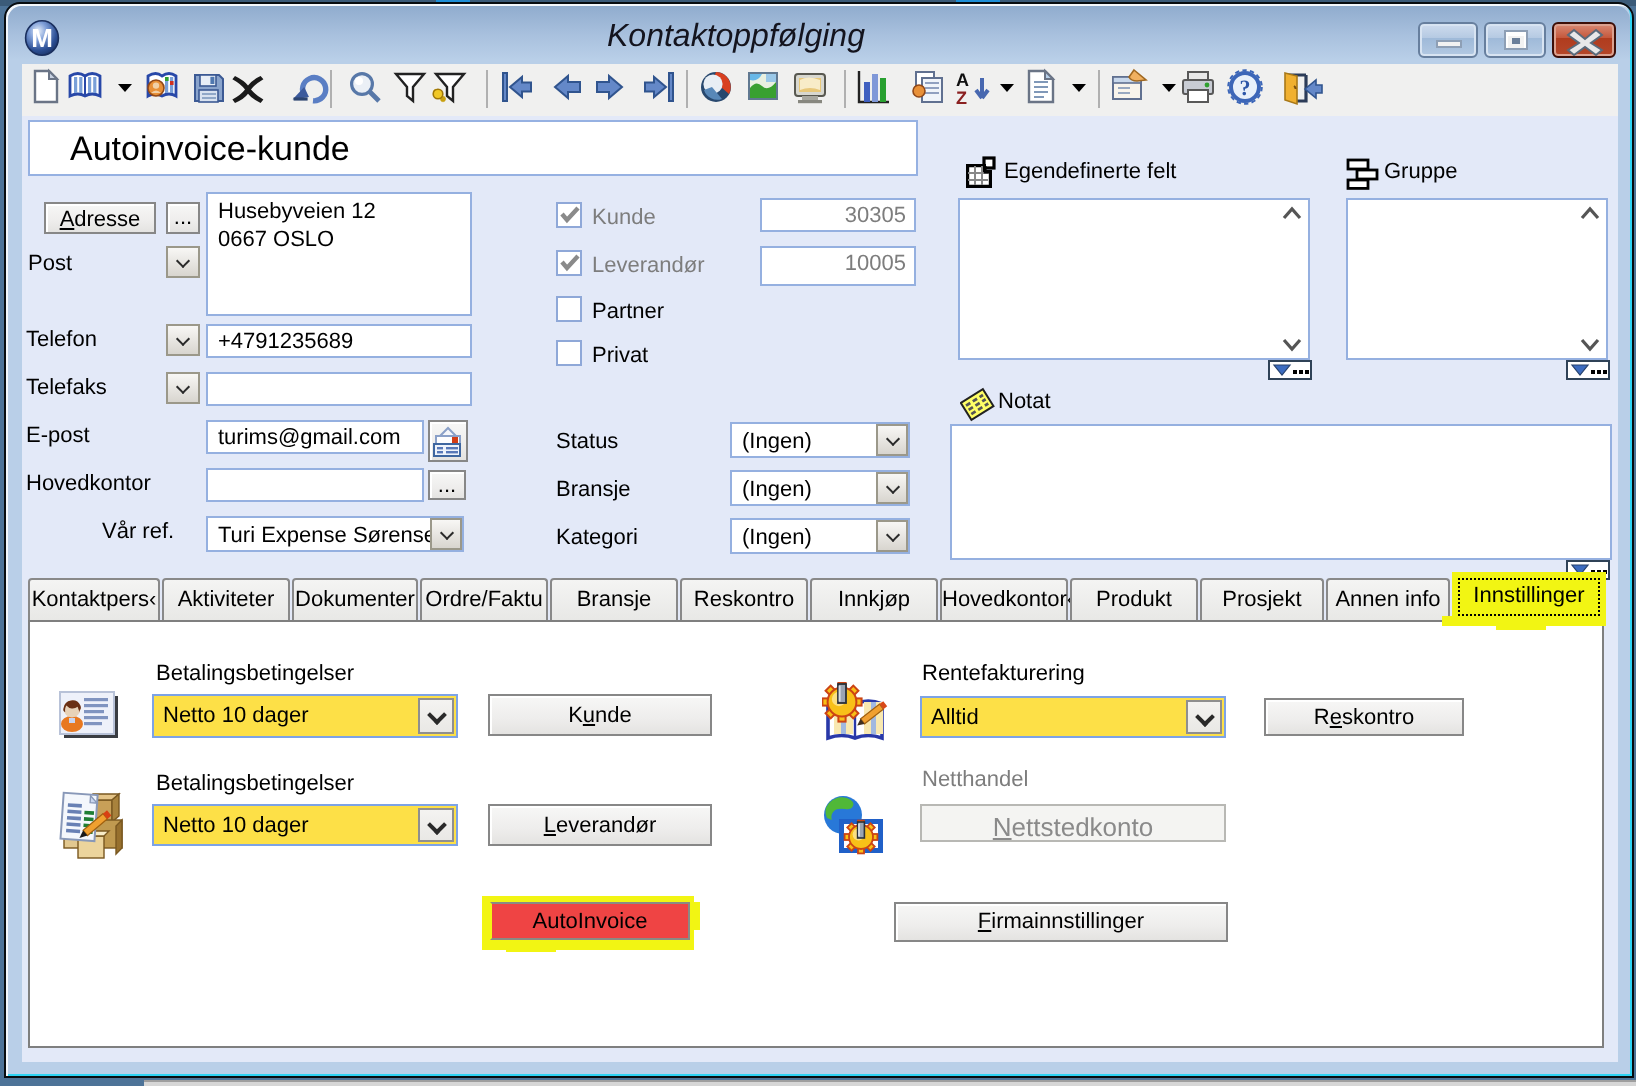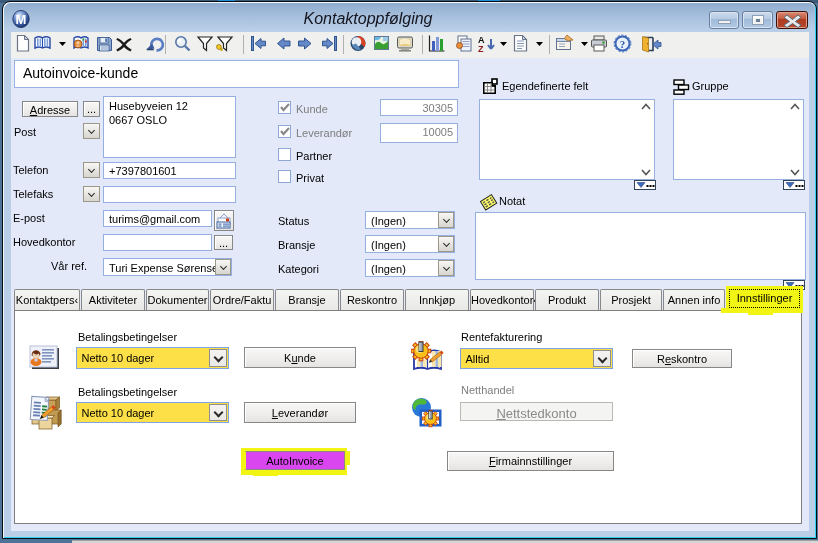--- a/index.html
+++ b/index.html
@@ -227,35 +227,35 @@
 
     <g>
           <path d="M632 5.5 h10 M642 5.5 v13 h-5" stroke="#2c3c58" stroke-width="1.6" fill="none"></path>
       <path d="M631.5 4.5 l6 1.5 v14 l-6 -2z" fill="#f0b030" stroke="#a87818" stroke-width="0.8"></path>
       <path d="M636 11 q0.8 0.5 0.8 1.5" stroke="#7a5010" stroke-width="1" fill="none"></path>
       <path d="M641.5 12.5 l5.5 -4.5 v2.5 h3 v4 h-3 v2.5 z" fill="#6488c8" stroke="#30548e" stroke-width="0.8"></path>
         </g>
   </svg></div>
   <div id="formarea" class="abs"></div>
 
-  <div class="abs" style="left:11px; top:58px; width:445px; height:28px; background:#fff; border:1.5px solid #96b1e2; font-size:14px; color:#000; padding:4px 0 0 8px;">Autoinvoice-kunde</div>
+  <div class="abs" style="left:11px; top:58px; width:445px; height:28px; background:#fff; border:1.5px solid #96b1e2; font-size:17px; color:#000; padding:4px 0 0 20px;">Autoinvoice-kunde</div>
 
   <div class="abs btn" style="left:19px; top:99px; width:56px; height:16px; padding-top:2px;"><u>A</u>dresse</div>
   <div class="abs btn" style="left:80px; top:99px; width:17px; height:16px; padding-top:1px;">...</div>
   <div class="abs field" style="left:100px; top:94px; width:133px; height:62px; padding:2px 0 0 5px; line-height:14px;">Husebyveien 12<br>0667 OSLO</div>
   <div class="abs lbl" style="left:11px; top:124px;">Post</div>
   <div class="abs ddb" style="left:80px; top:121px; width:17px; height:16px;">
       <div class="arrow-dn abs" style="left:4.5px;top:3.5px;"></div>
     </div>
 
   <div class="abs lbl" style="left:10px; top:162px;">Telefon</div>
   <div class="abs ddb" style="left:80px; top:160px; width:17px; height:16px;">
       <div class="arrow-dn abs" style="left:4.5px;top:3.5px;"></div>
     </div>
-  <div class="abs field" style="left:100px; top:160px; width:133px; height:17px; padding:2px 0 0 5px;">+7397801601</div>
+  <div class="abs field" style="left:100px; top:160px; width:133px; height:17px; padding:2px 0 0 5px;">+4791235689</div>
 
   <div class="abs lbl" style="left:10px; top:186px;">Telefaks</div>
   <div class="abs ddb" style="left:80px; top:184px; width:17px; height:16px;">
       <div class="arrow-dn abs" style="left:4.5px;top:3.5px;"></div>
     </div>
   <div class="abs field" style="left:100px; top:184px; width:133px; height:17px;"></div>
 
   <div class="abs lbl" style="left:10px; top:210px;">E-post</div>
   <div class="abs field" style="left:100px; top:208px; width:109px; height:17px; padding:2px 0 0 5px;">turims@gmail.com</div>
   <div class="abs btn" style="left:211px; top:208px; width:20px; height:21px;"></div>
@@ -513,15 +513,15 @@
   <div class="abs lbl" style="left:75px; top:384px;">Betalingsbetingelser</div>
   <div class="abs combo" style="left:73px; top:400px; width:153px; height:21px;">Netto 10 dager</div>
   <div class="abs btn" style="left:241px; top:400px; width:112px; height:21px; padding-top:4px;"><u>L</u>everandør</div>
   <div class="abs glbl" style="left:458px; top:382px;">Netthandel</div>
   <div class="abs" style="left:457px; top:400px; width:153px; height:19px; background:#f4f4f2; border:1px solid #b8b8b4; font-size:13px; color:#8a8a8a; text-align:center; padding-top:3px;"><u>N</u>ettstedkonto</div>
 
   <div class="abs" id="aihl" style="left:238px; top:446px; width:106px; height:27px; background:#f2f513;"></div>
   <svg class="abs" style="left:233px; top:449px;" width="120" height="30">
       <path d="M5 0 v22 h12 v3 h25 v-3 h30 v2 h20 v-2 h18 v-8 h4 v-14 h-8 v18 h-80 v-18z" fill="#f2f513"></path>
     </svg>
-  <div class="abs" style="left:242px; top:449px; width:100px; height:19px; background:#d946ef; border:1px solid #8a8a84; border-left-color:#f2f513; font-size:11px; text-align:center; padding-top:3px;">AutoInvoice</div>
+  <div class="abs" style="left:242px; top:449px; width:100px; height:19px; background:#ef4444; border:1px solid #8a8a84; border-left-color:#f2f513; font-size:11px; text-align:center; padding-top:3px;">AutoInvoice</div>
   <div class="abs btn" style="left:444px; top:449px; width:167px; height:20px; padding-top:3px;"><u>F</u>irmainnstillinger</div>
 </div>
 
 </body></html>

